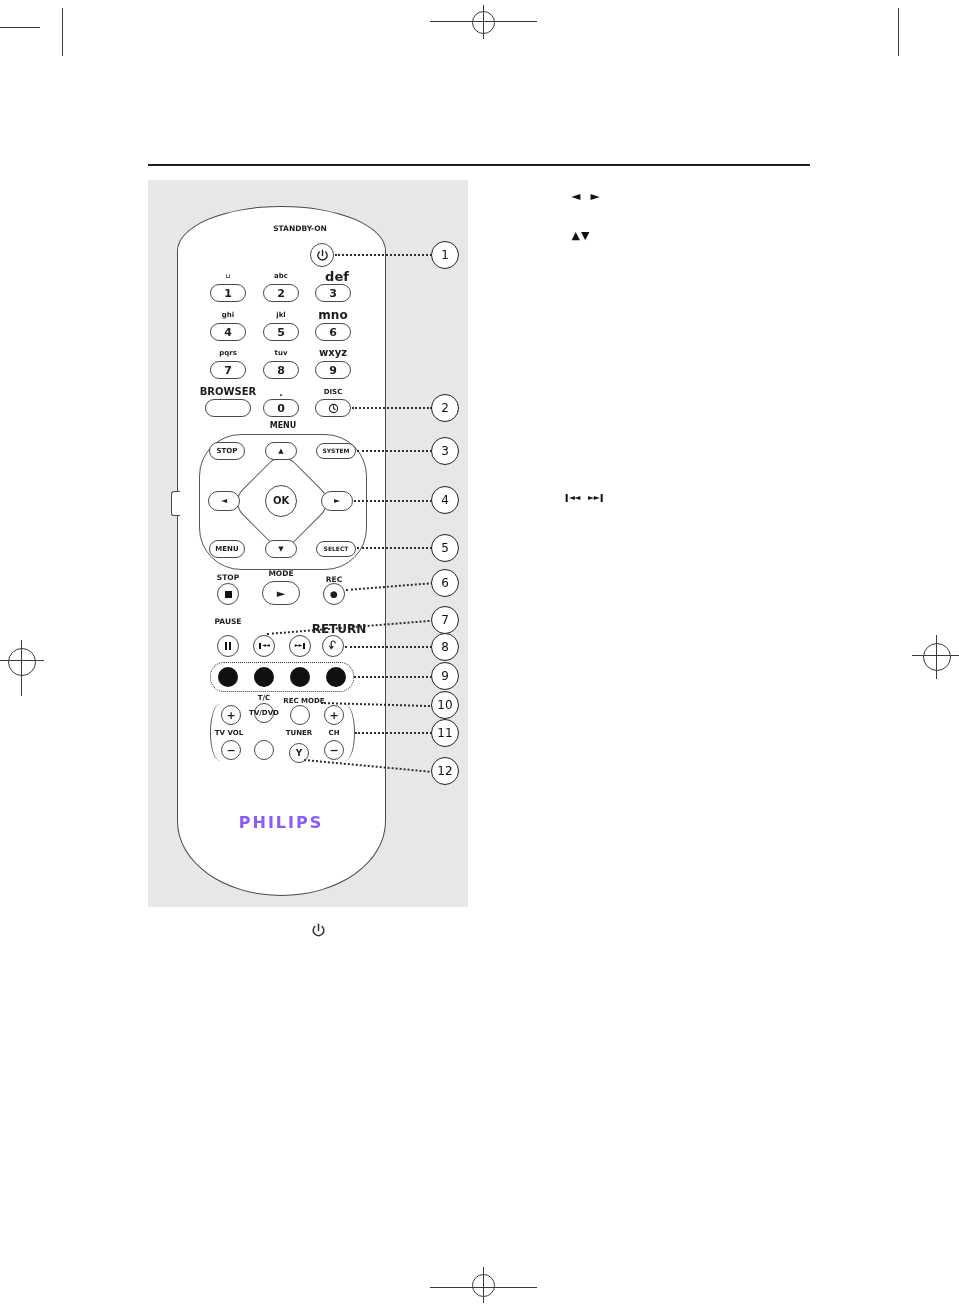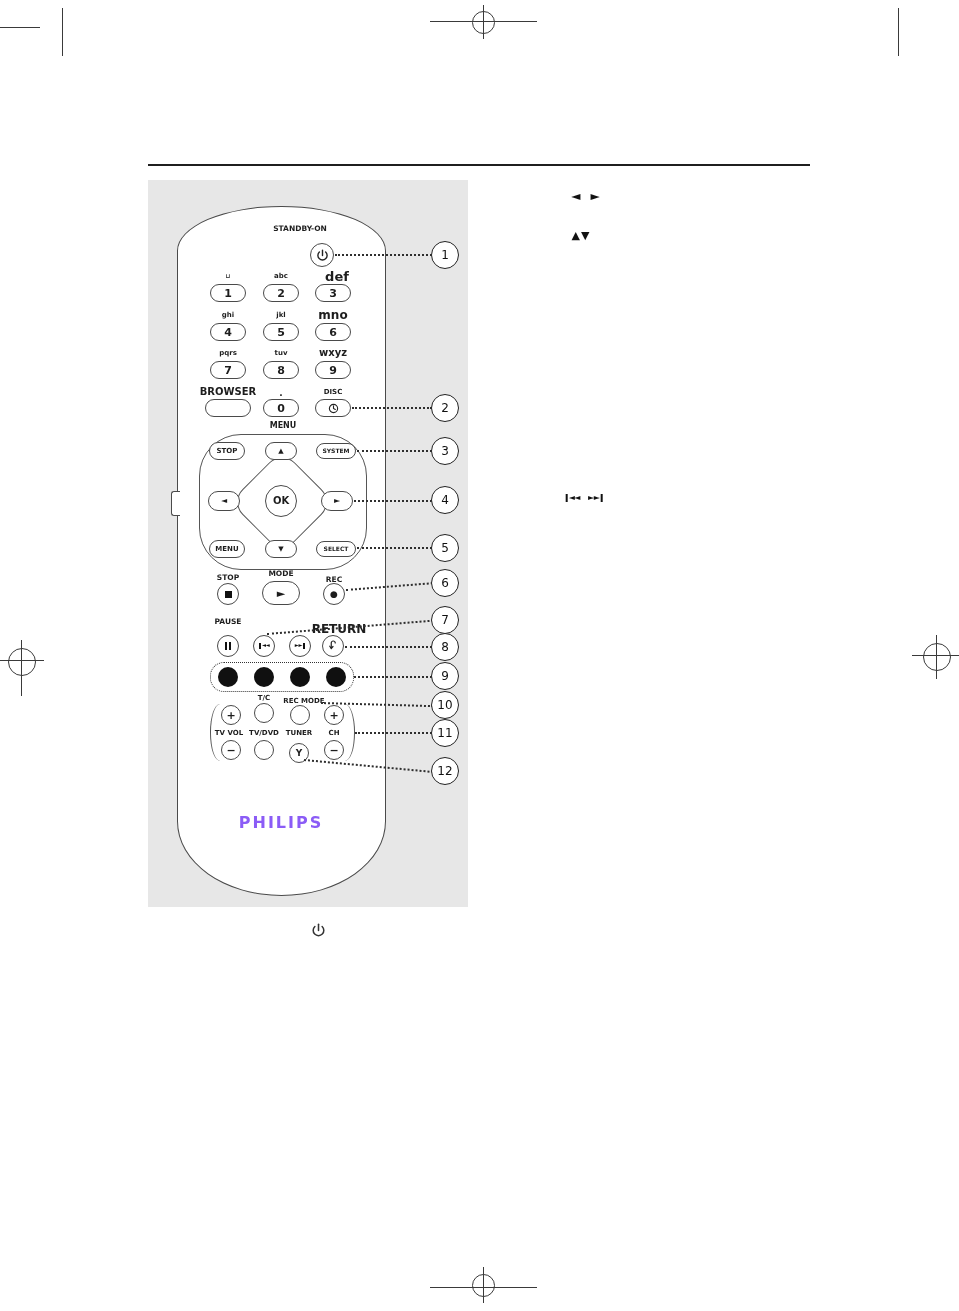--- a/index.html
+++ b/index.html
@@ -161,21 +161,21 @@
   <div class="btn round" style="left:264px;top:713px;width:20px;height:20px;"></div>
   <div class="btn round" style="left:300px;top:715px;width:20px;height:20px;"></div>
 
   <div class="abs" style="left:210px;top:704px;width:10px;height:57px;border-left:1.3px solid #555;border-radius:10px 0 0 10px / 28px 0 0 28px;"></div>
   <div class="abs" style="left:344px;top:704px;width:10px;height:57px;border-right:1.3px solid #555;border-radius:0 10px 10px 0 / 0 28px 28px 0;"></div>
 
   <div class="btn round" style="left:231px;top:715px;width:20px;height:20px;font-size:11px;">+</div>
   <div class="lbl" style="left:229px;top:733px;font-size:7px;">TV VOL</div>
   <div class="btn round" style="left:231px;top:750px;width:20px;height:20px;font-size:11px;">−</div>
 
-  <div class="lbl" style="left:264px;top:733px;font-size:7px;">TV/DVD</div>
+  <div class="lbl" style="left:264px;top:713px;font-size:7px;">TV/DVD</div>
   <div class="btn round" style="left:264px;top:750px;width:20px;height:20px;"></div>
 
   <div class="lbl" style="left:299px;top:733px;font-size:7px;">TUNER</div>
   <div class="btn round" style="left:299px;top:753px;width:20px;height:20px;font-size:9px;">Y</div>
 
   <div class="btn round" style="left:334px;top:715px;width:20px;height:20px;font-size:11px;">+</div>
   <div class="lbl" style="left:334px;top:733px;font-size:7px;">CH</div>
   <div class="btn round" style="left:334px;top:750px;width:20px;height:20px;font-size:11px;">−</div>
 
   <div class="brand" style="left:281px;top:822px;">PHILIPS</div>

